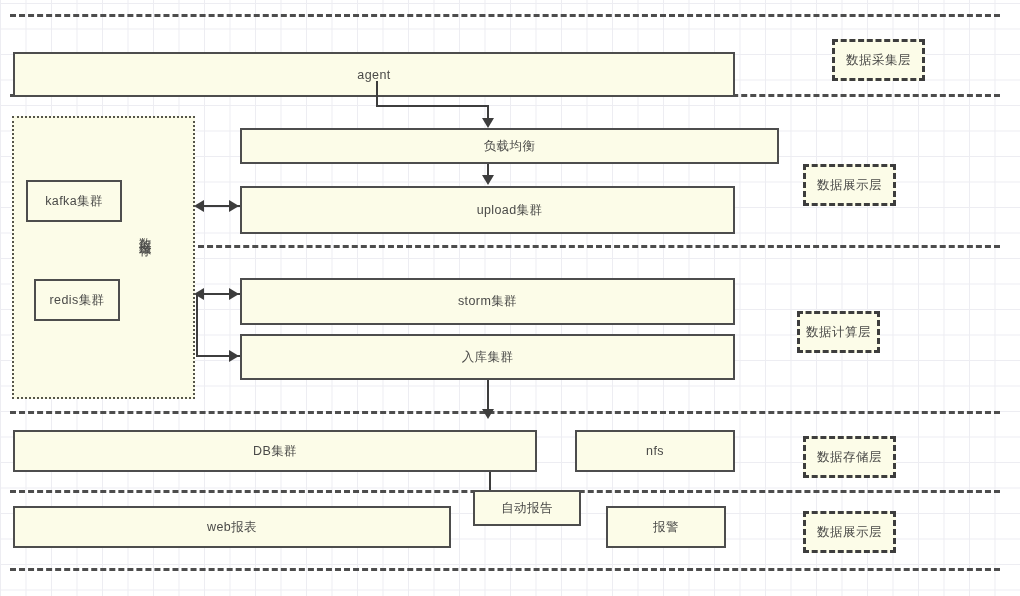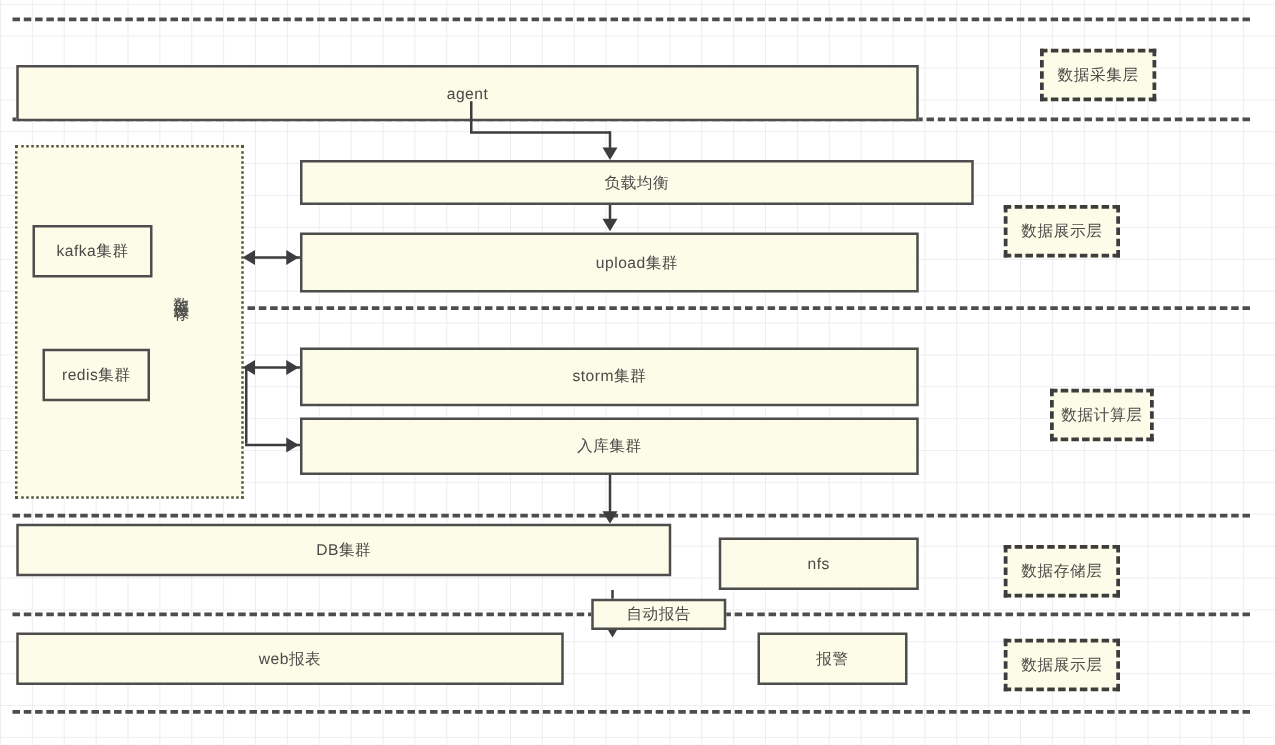--- a/index.html
+++ b/index.html
@@ -121,21 +121,21 @@
   <div class="sep" style="left:10px; top:411px; width:990px;"></div>
   <div class="sep" style="left:10px; top:490px; width:990px;"></div>
   <div class="sep" style="left:10px; top:568px; width:990px;"></div>
 
   <div class="layer-chip" style="left:832px; top:39px; width:93px; height:42px;">
     <span>数据采集层</span>
   </div>
   <div class="layer-chip" style="left:803px; top:164px; width:93px; height:42px;">
     <span>数据展示层</span>
   </div>
-  <div class="layer-chip" style="left:840px; top:311px; width:83px; height:42px;">
+  <div class="layer-chip" style="left:797px; top:311px; width:83px; height:42px;">
     <span>数据计算层</span>
   </div>
   <div class="layer-chip" style="left:803px; top:436px; width:93px; height:42px;">
     <span>数据存储层</span>
   </div>
   <div class="layer-chip" style="left:803px; top:511px; width:93px; height:42px;">
     <span>数据展示层</span>
   </div>
 
   <div class="node" style="left:13px; top:36px; width:722px; height:45px;margin-top:16px;">
@@ -184,33 +184,33 @@
     <span>入库集群</span>
   </div>
 
   <div class="vline" style="left:196px; top:293px; height:62px;"></div>
   <div class="hline" style="left:196px; top:355px; width:44px;"></div>
   <div class="arrow-right" style="left:229px; top:350px;"></div>
 
   <div class="vline" style="left:487px; top:380px; height:32px;"></div>
   <div class="arrow-down" style="left:482px; top:409px;"></div>
 
-  <div class="node" style="left:13px; top:419px; width:524px; height:42px;">
+  <div class="node" style="left:13px; top:430px; width:524px; height:42px;">
     <span>DB集群</span>
   </div>
   <div class="node" style="left:575px; top:430px; width:160px; height:42px;">
     <span>nfs</span>
   </div>
 
   <div class="vline" style="left:489px; top:472px; height:32px;"></div>
   <div class="arrow-down" style="left:484px; top:500px;"></div>
 
   <div class="node" style="left:13px; top:506px; width:438px; height:42px;">
     <span>web报表</span>
   </div>
-  <div class="node" style="left:473px; top:479px; width:108px; height:25px;">
+  <div class="node" style="left:473px; top:490px; width:108px; height:36px;">
     <span>自动报告</span>
   </div>
   <div class="node" style="left:606px; top:506px; width:120px; height:42px;">
     <span>报警</span>
   </div>
 
 </div>
 
 </body></html>

